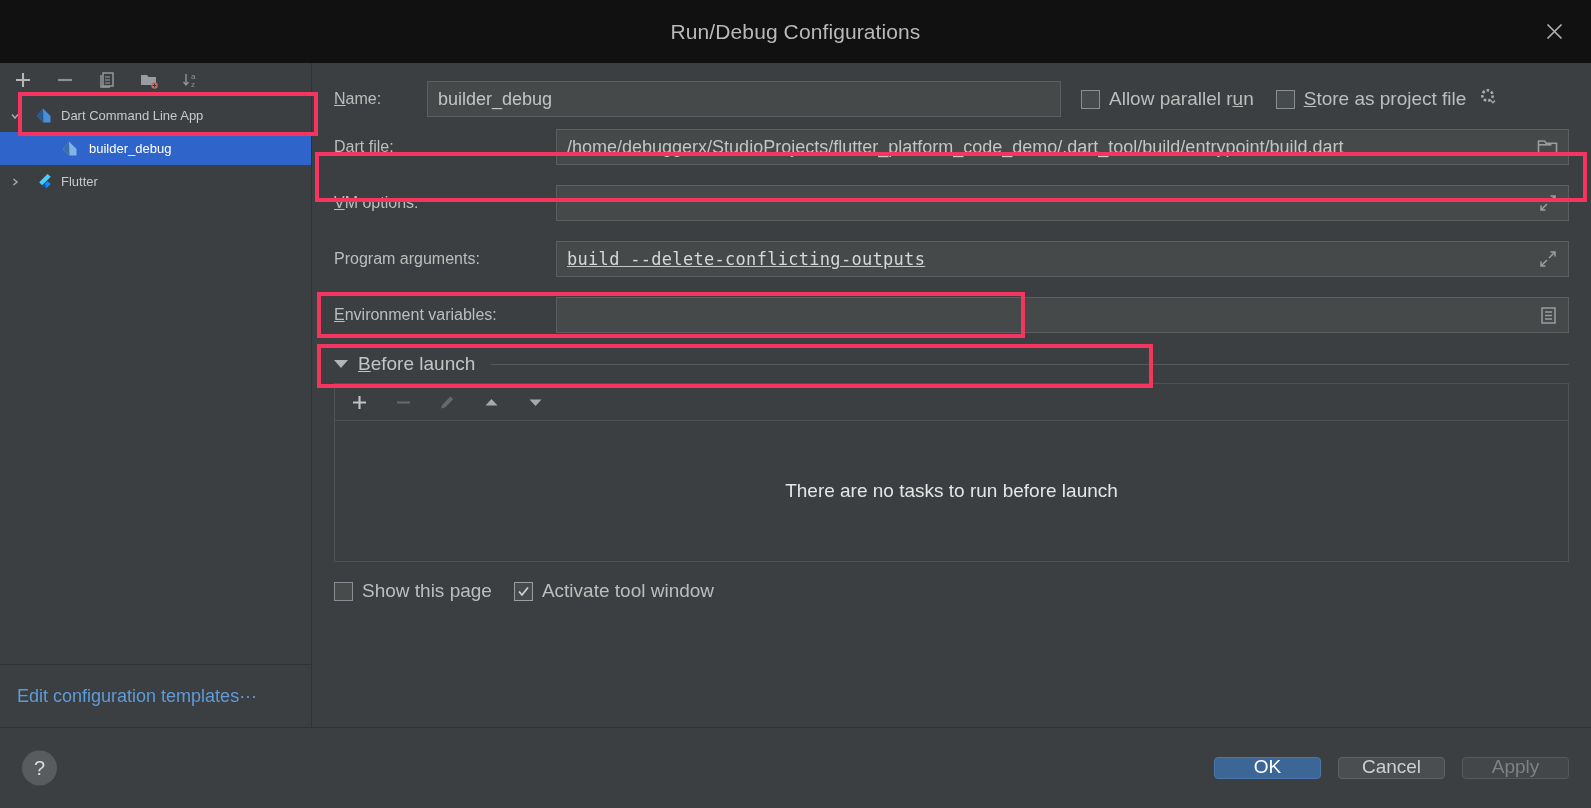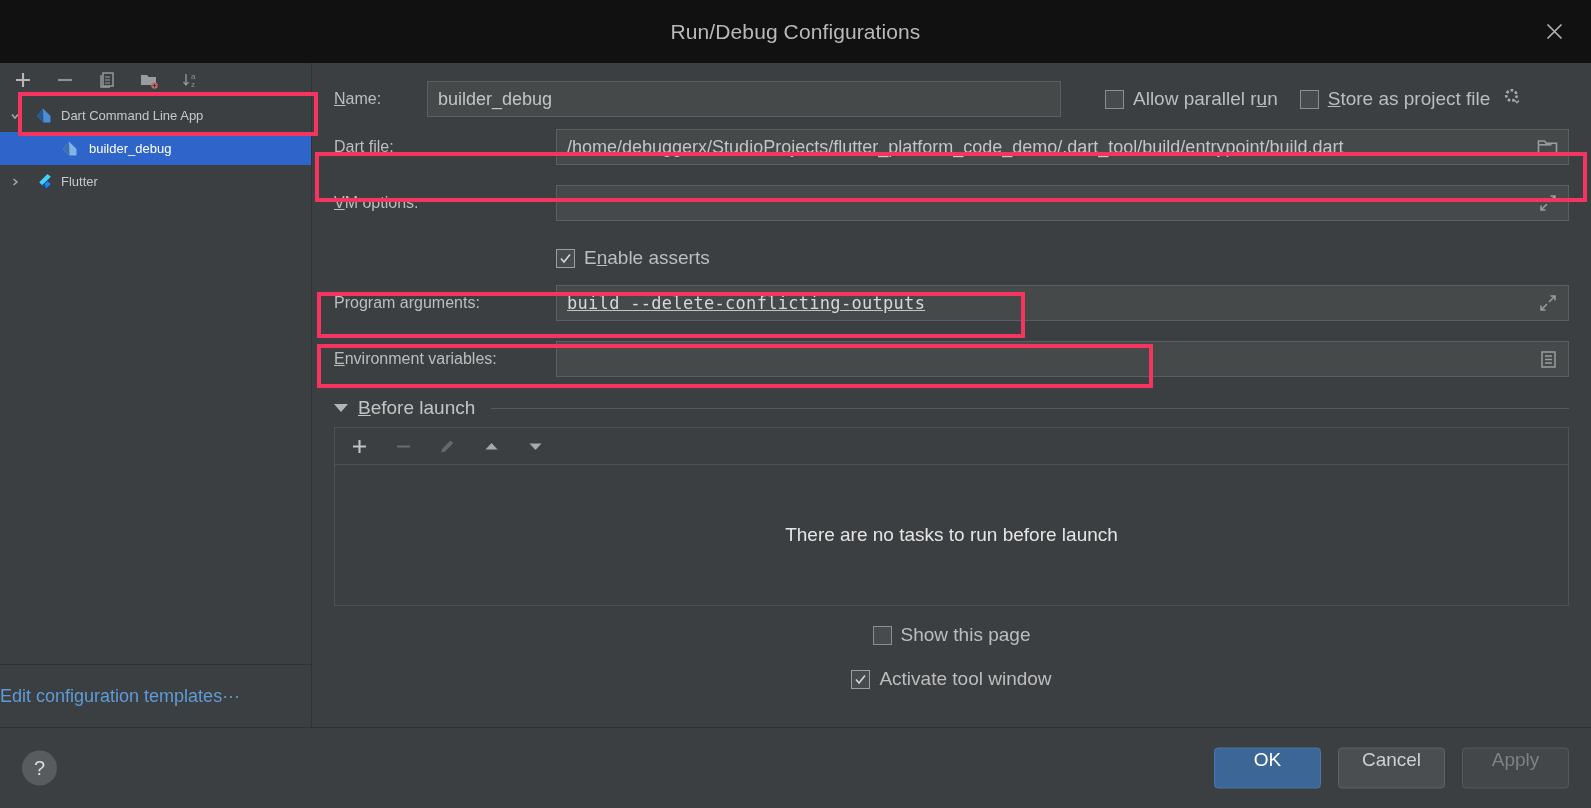--- a/index.html
+++ b/index.html
@@ -46,21 +46,21 @@
     height:33px;display:flex;align-items:center;font-size:13px;
     color:#c8c8c8;cursor:pointer;white-space:nowrap;
   }
   .tree-row.selected{background:#2f65ca;color:#ffffff;}
   .tw{width:30px;display:flex;align-items:center;justify-content:center;flex:0 0 30px;}
   .tree-ico{width:26px;display:flex;align-items:center;justify-content:center;flex:0 0 26px;margin-right:5px;}
   .tree-lvl2{padding-left:56px;}
   .tree-lvl2 .tree-ico{margin-right:7px;}
   .edit-templates{
     position:absolute;left:0;right:0;bottom:0;height:62px;
-    display:flex;align-items:center;
+    display:flex;align-items:center;padding-left:17px;
     color:#5e9bd8;font-size:18px;cursor:pointer;
     border-top:1px solid #323232;
   }
 
   
   .right{flex:1;display:flex;flex-direction:column;min-width:0;position:relative;}
   .form{padding:18px 22px 0 22px;flex:1;min-height:0;}
 
   .row{display:flex;align-items:center;margin-bottom:20px;}
   .lbl{font-size:16px;color:#bdbdbd;white-space:nowrap;}
@@ -72,21 +72,21 @@
     font-size:18px;color:#c4c4c4;padding:0 10px;min-width:0;
   }
   .fld .val{overflow:hidden;white-space:nowrap;text-overflow:ellipsis;flex:1;}
   .fld .endico{flex:0 0 auto;margin-left:8px;display:flex;align-items:center;cursor:pointer;}
   .mono{font-family:"DejaVu Sans Mono", monospace;font-size:17px;color:#d8d8d8;letter-spacing:.3px;}
 
   
   .toprow{display:flex;align-items:center;gap:0;margin-bottom:12px;}
   .toprow .lbl{width:93px;}
   .name-field{width:634px;flex:0 0 634px;}
-  .cbgrp{display:flex;align-items:center;margin-left:44px;gap:22px;text-align:center;}
+  .cbgrp{display:flex;align-items:center;margin-left:20px;gap:22px;text-align:center;}
   .cb{display:flex;align-items:center;gap:9px;font-size:19px;color:#bdbdbd;cursor:pointer;white-space:nowrap;}
   .box{
     width:19px;height:19px;border:1px solid #8a8f91;background:#474b4c;
     box-sizing:border-box;display:flex;align-items:center;justify-content:center;flex:0 0 19px;
   }
   .box.checked{border-color:#9aa0a2;}
   .box svg{display:block;}
 
   .lblcol{width:222px;flex:0 0 222px;}
   .growfield{flex:1;min-width:0;text-decoration:underline;}
@@ -98,37 +98,37 @@
   .bl-title{font-size:19px;color:#c4c4c4;white-space:nowrap;cursor:pointer;}
   .bl-title u{text-decoration:underline;}
   .bl-line{flex:1;height:1px;background:#565a5c;margin-left:6px;}
   .tri{width:0;height:0;border-left:7px solid transparent;border-right:7px solid transparent;border-top:8px solid #b4b4b4;cursor:pointer;}
   .bl-panel{border:1px solid #4e5254;background:#3c3f41;}
   .bl-toolbar{height:36px;display:flex;align-items:center;gap:20px;padding:0 12px;border-bottom:1px solid #4e5254;}
   .bl-ico{width:24px;height:24px;display:flex;align-items:center;justify-content:center;cursor:pointer;}
   .bl-ico.dim{opacity:.45;cursor:default;}
   .bl-empty{height:140px;display:flex;align-items:center;justify-content:center;color:#e5e5e5;font-size:19px;}
 
-  .bottom-cbs{display:flex;align-items:center;gap:22px;margin-top:18px;flex-direction:column;}
+  .bottom-cbs{display:flex;align-items:center;gap:22px;margin-top:18px;}
 
   
   .footer{
     flex:0 0 80px;height:80px;border-top:1px solid #323232;
     display:flex;align-items:center;position:relative;
   }
   .help-btn{
     position:absolute;left:22px;top:50%;transform:translateY(-50%);
     width:35px;height:35px;border-radius:50%;background:#595c5e;
     color:#dcdcdc;font-size:20px;display:flex;align-items:center;justify-content:center;cursor:pointer;
   }
   .btns{position:absolute;right:22px;top:50%;transform:translateY(-50%);display:flex;gap:17px;}
   .btn{
-    width:107px;height:41px;border-radius:4px;border:1px solid #5e6264;
+    width:107px;height:22px;border-radius:4px;border:1px solid #5e6264;
     background:#4a4e50;color:#cfcfcf;font-size:19px;
-    display:flex;align-items:flex-start;justify-content:center;cursor:pointer;box-sizing:border-box;
+    display:flex;align-items:flex-end;justify-content:center;cursor:pointer;box-sizing:border-box;
   }
   .btn.primary{background:#3c6696;border-color:#4a77ab;color:#ffffff;}
   .btn.disabled{color:#7e8284;background:#43474a;border-color:#55595b;cursor:default;}
 
   
   .ann{position:absolute;border:4px solid #f5355f;box-sizing:border-box;pointer-events:none;z-index:50;}
   .ann-tree{left:18px;top:92px;width:300px;height:44px;}
   .ann-dartfile{left:315px;top:152px;width:1272px;height:50px;}
   .ann-args{left:317px;top:292px;width:708px;height:46px;}
   .ann-wd{left:317px;top:344px;width:836px;height:44px;}
@@ -276,30 +276,20 @@
             <span class="val"></span>
             <span class="endico">
               <svg width="20" height="20" viewBox="0 0 20 20">
                   <path d="M11 9 L17 3 M12.5 3 H17 V7.5" stroke="#9a9d9f" stroke-width="1.5" fill="none"></path>
                   <path d="M9 11 L3 17 M7.5 17 H3 V12.5" stroke="#9a9d9f" stroke-width="1.5" fill="none"></path>
                 </svg>
             </span>
           </div>
         </div>
 
-        <div class="assertrow">
-          <div class="cb">
-            <span class="box checked">
-              <svg width="13" height="13" viewBox="0 0 13 13">
-                  <path d="M2 6.5 L5 10 L11 2.5" stroke="#d2d2d2" stroke-width="1.7" fill="none"></path>
-                </svg>
-            </span>
-            <span>E<u>n</u>able asserts</span>
-          </div>
-        </div>
 
         <div class="row">
           <div class="lbl lblcol">Program ar<u>g</u>uments:</div>
           <div class="fld growfield">
             <span class="val mono">build --delete-conflicting-outputs</span>
             <span class="endico">
               <svg width="20" height="20" viewBox="0 0 20 20">
                   <path d="M11 9 L17 3 M12.5 3 H17 V7.5" stroke="#9a9d9f" stroke-width="1.5" fill="none"></path>
                   <path d="M9 11 L3 17 M7.5 17 H3 V12.5" stroke="#9a9d9f" stroke-width="1.5" fill="none"></path>
                 </svg>

